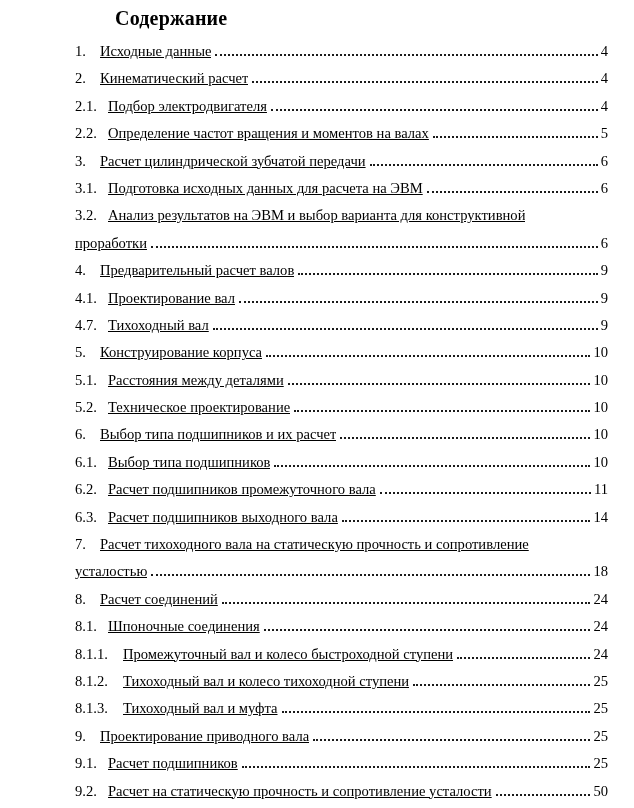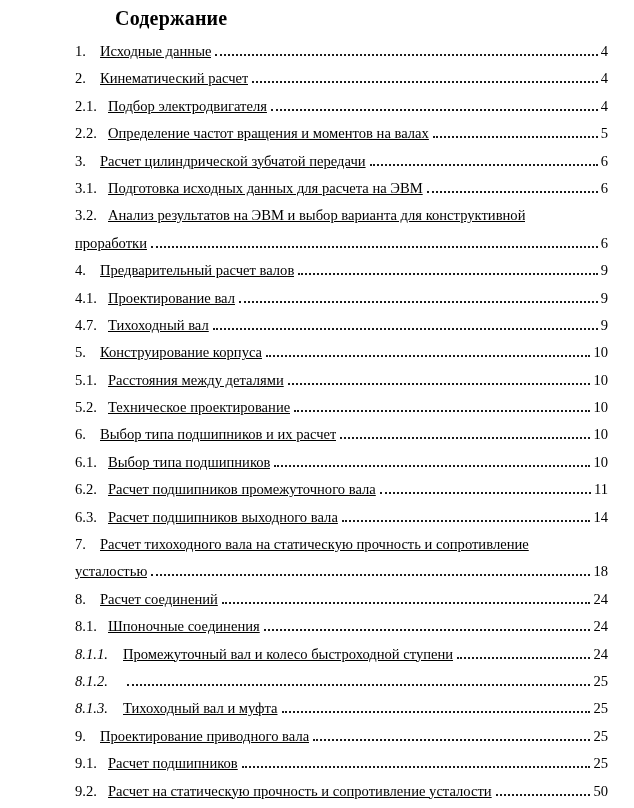--- a/index.html
+++ b/index.html
@@ -35,21 +35,21 @@
     height: 27.4px;
     line-height: 27.4px;
     font-size: 14.6px;
     white-space: nowrap;
   }
   .num {
     flex: 0 0 auto;
   }
   .num.lvl1 { width: 25px; }
   .num.lvl2 { width: 33px; font-family: Liberation Serif, serif; }
-  .num.lvl3 { width: 48px; font-style: italic; }
+  .num.lvl3 { width: 48px; }
   .txt {
     flex: 0 1 auto;
     overflow: hidden;
     text-decoration: underline;
   }
   .leader {
     flex: 1 1 auto;
     min-width: 10px;
     border-bottom: 2px dotted #1a1a1a;
     margin-left: 4px;
@@ -192,20 +192,21 @@
         <span class="page-num">24</span>
       </div>
       <div class="toc-line">
         <span class="num lvl3">8.1.1.</span>
         <span class="txt">Промежуточный вал и колесо быстроходной ступени</span>
         <span class="leader"></span>
         <span class="page-num">24</span>
       </div>
       <div class="toc-line">
         <span class="num lvl3">8.1.2.</span>
+        <span class="txt">Тихоходный вал и колесо тихоходной ступени</span>
         <span class="leader"></span>
         <span class="page-num">25</span>
       </div>
       <div class="toc-line">
         <span class="num lvl3">8.1.3.</span>
         <span class="txt">Тихоходный вал и муфта</span>
         <span class="leader"></span>
         <span class="page-num">25</span>
       </div>
       <div class="toc-line">

